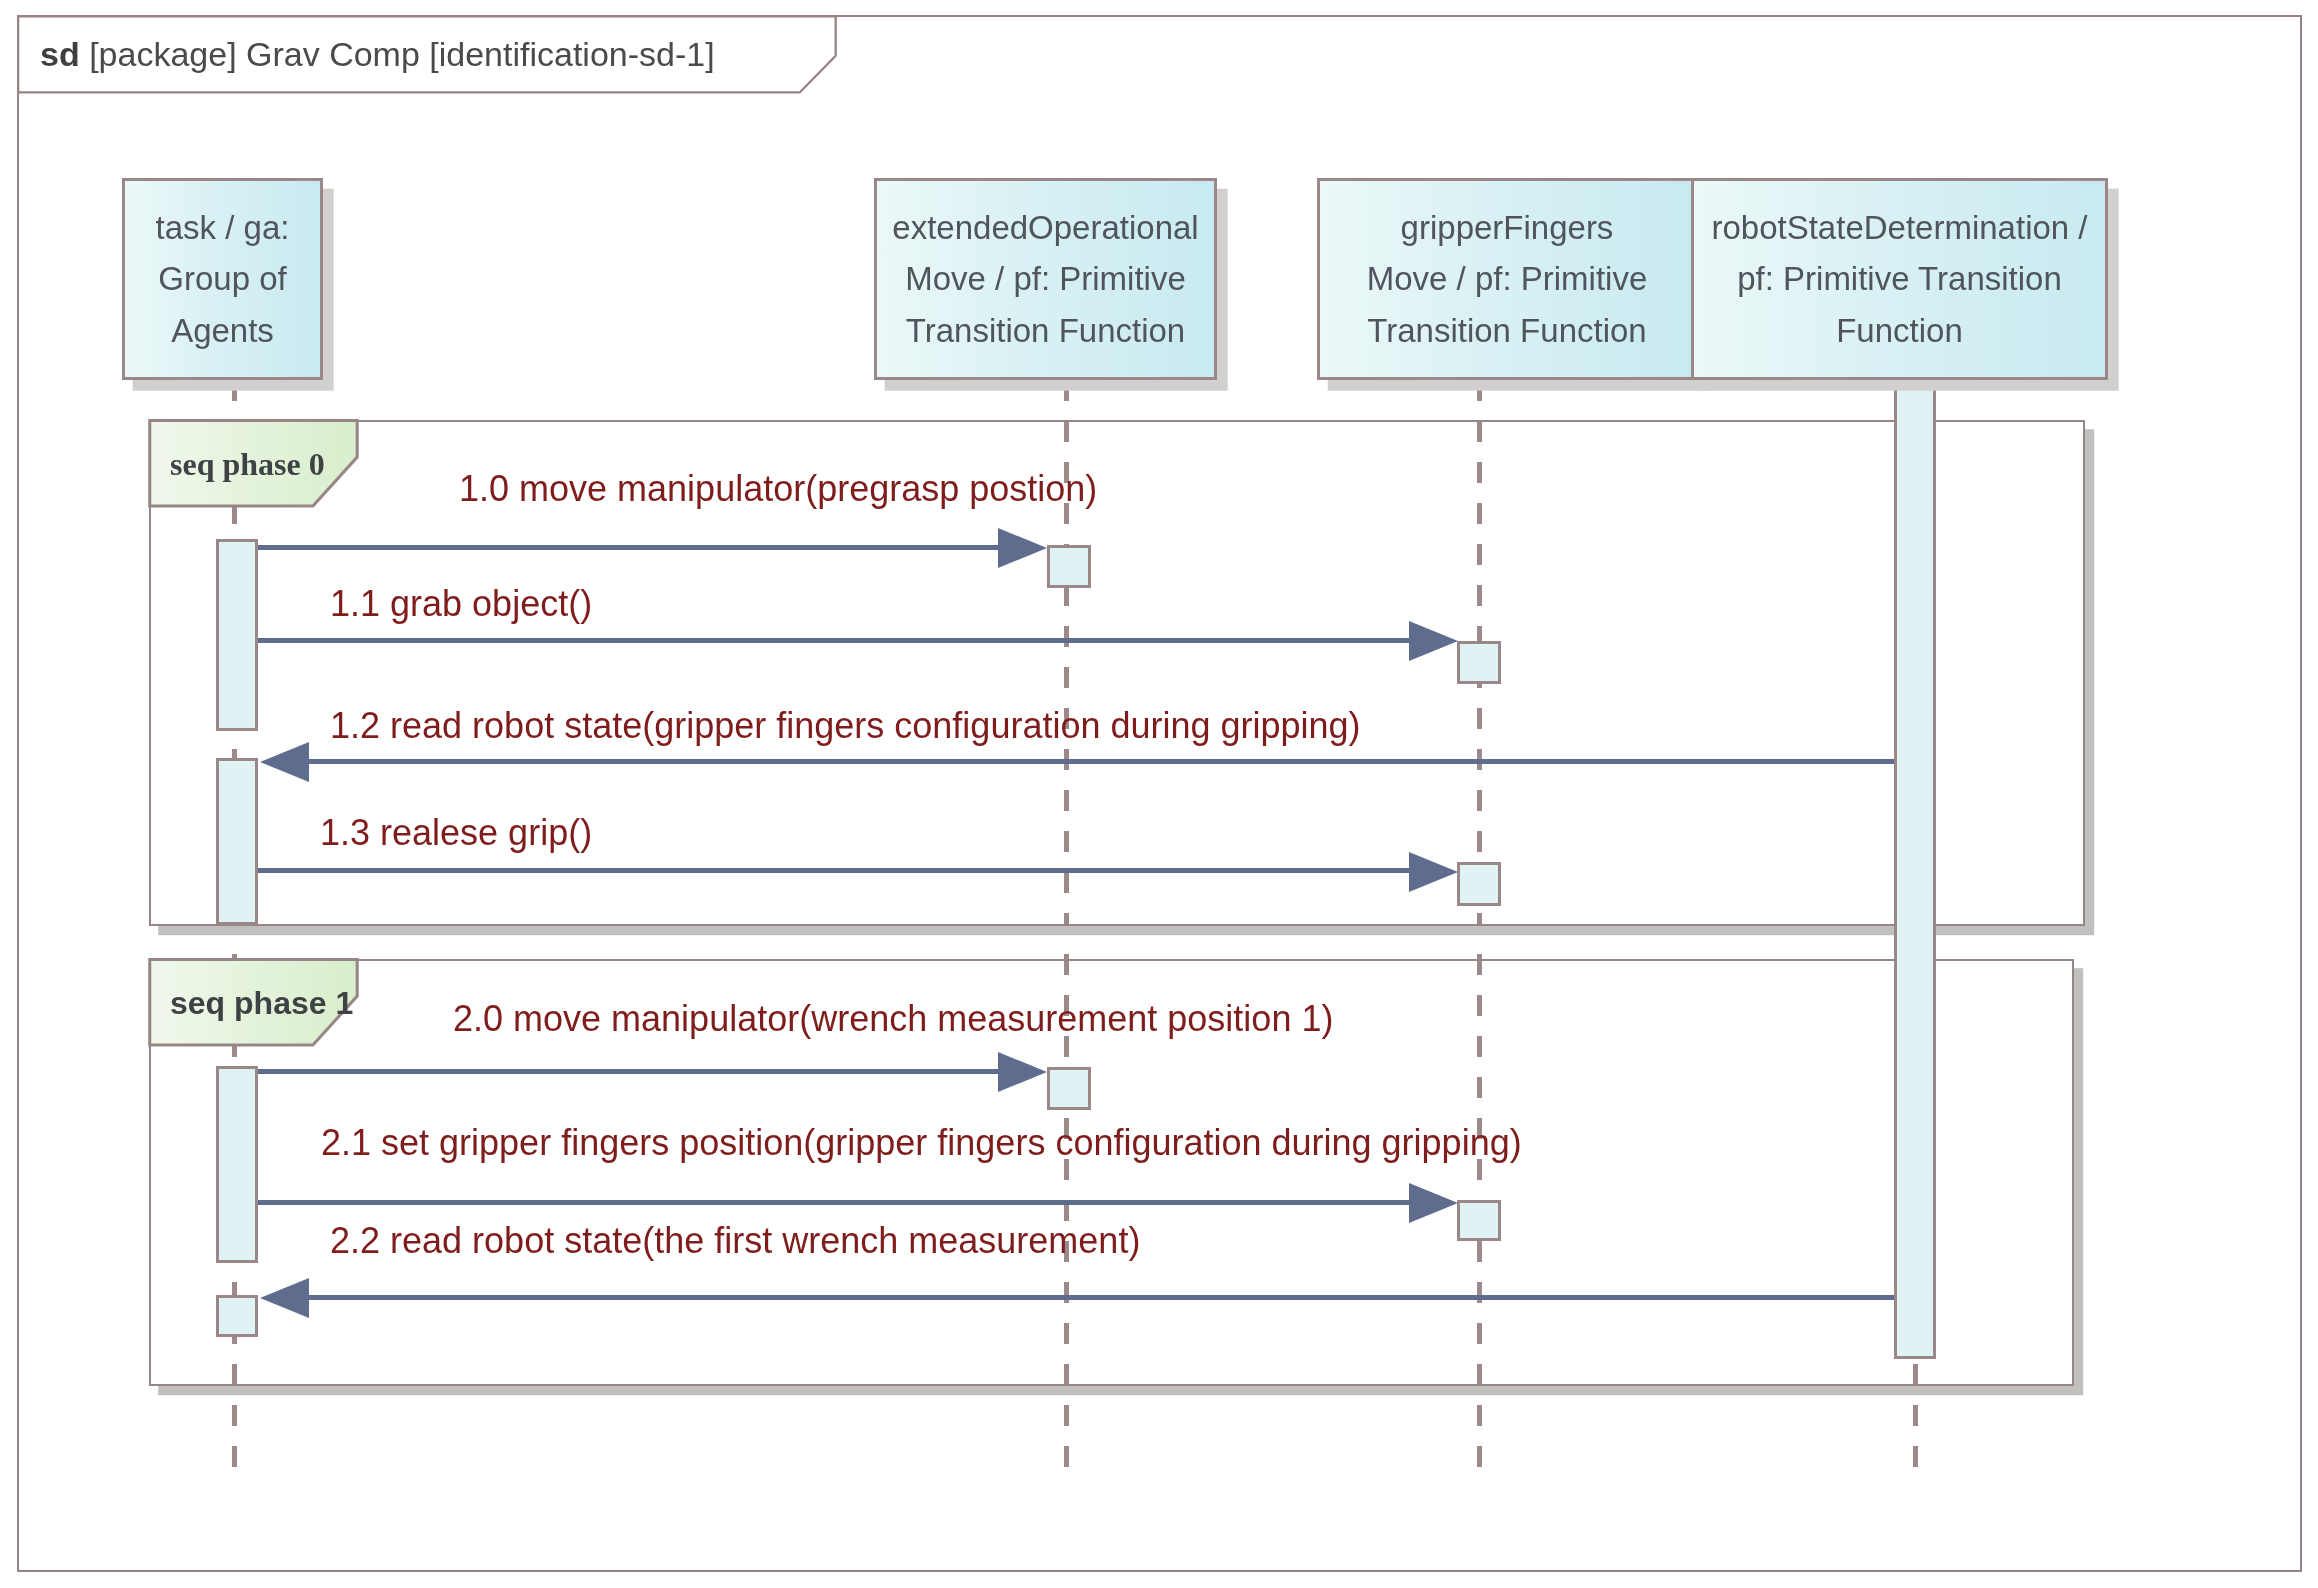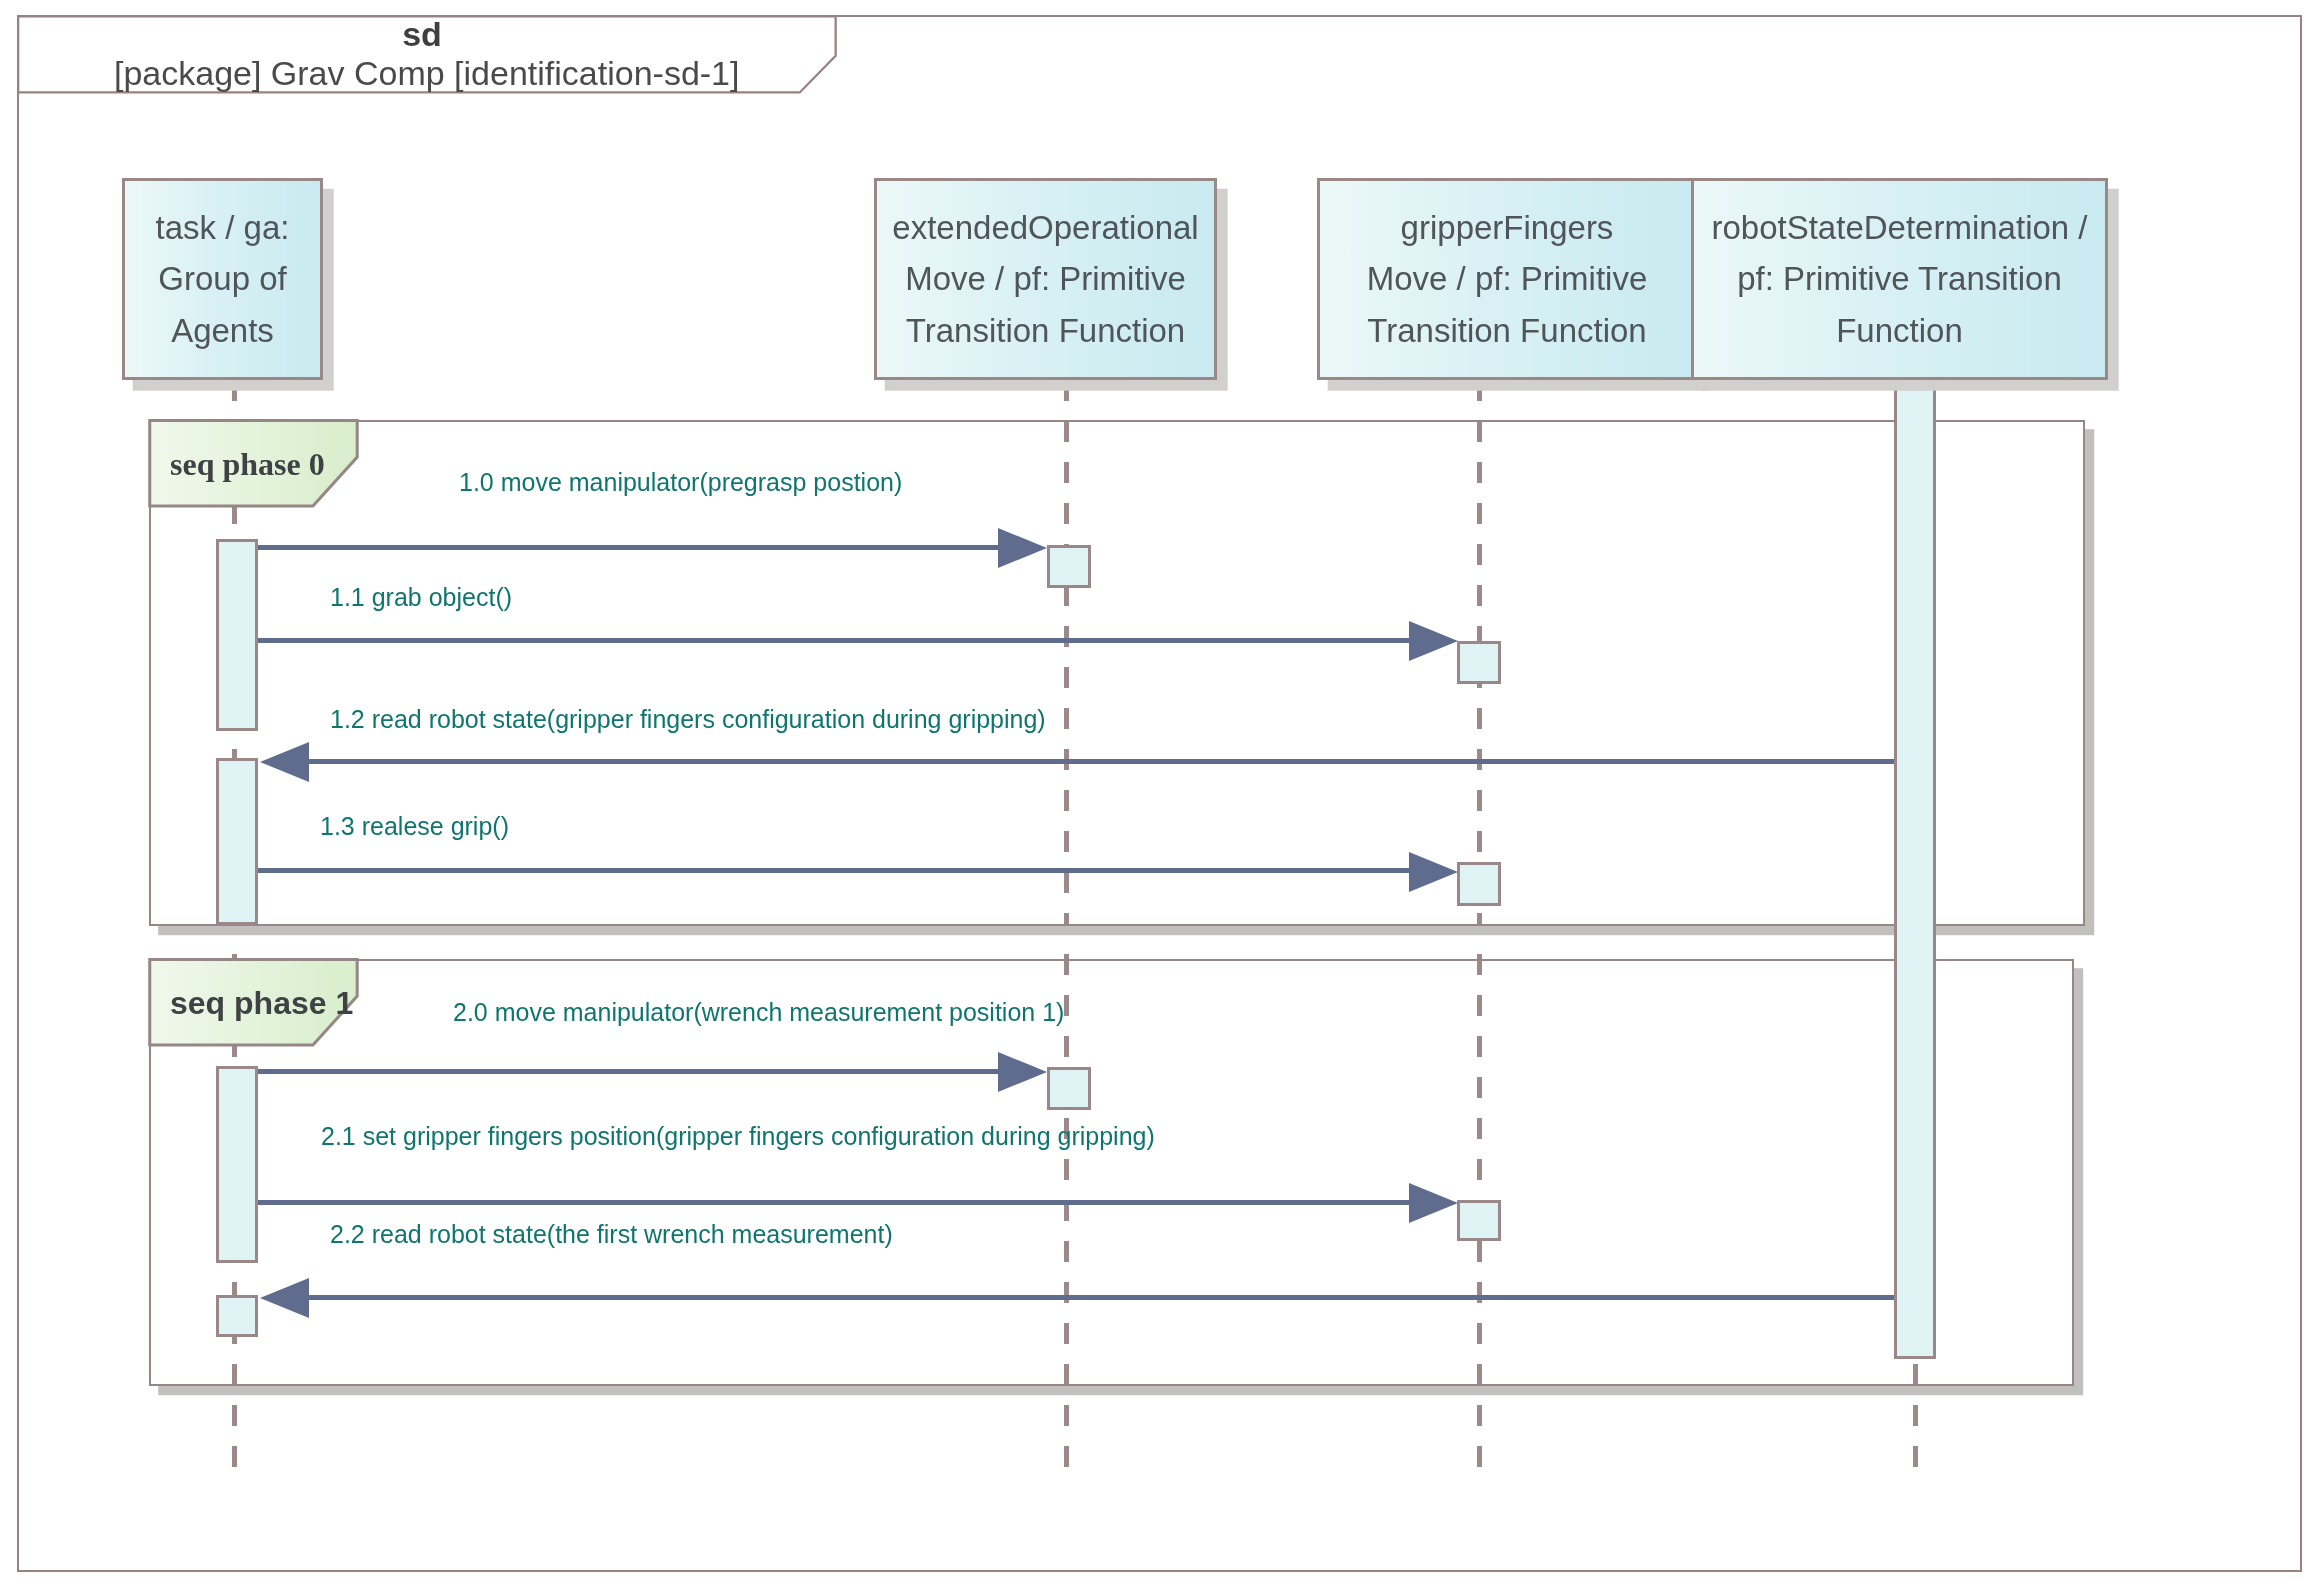--- a/index.html
+++ b/index.html
@@ -6,21 +6,21 @@
   #stage{
     position:relative;width:2319px;height:1589px;background:#ffffff;overflow:hidden;
     font-family:"Liberation Sans", sans-serif;
   }
   
   .frame{position:absolute;left:17px;top:15.3px;width:2281px;height:1553px;
     border:2.3px solid #968383;background:#ffffff;z-index:1;}
   
   .title-tab{position:absolute;left:17px;top:15.3px;width:824px;height:80px;z-index:12;}
   .title-text{position:absolute;left:40px;top:15.3px;width:764px;height:78px;z-index:13;
-    display:flex;align-items:center;font-size:34px;color:#4a4a4a;white-space:nowrap;flex-direction:column;}
+    display:flex;align-items:center;font-size:34px;color:#4a4a4a;white-space:nowrap;}
   .title-text b{font-weight:bold;color:#3f3f3f;}
   .title-text span.rest{white-space:pre;}
   
   .head{position:absolute;top:178px;height:202px;z-index:20;box-sizing:border-box;
     border:3.1px solid #9a8888;background:linear-gradient(90deg,#ecf8f8 0%,#d9f1f4 45%,#c8eaf0 100%);
     box-shadow:10.7px 10.7px 0 #d2cfcf;
     display:flex;align-items:center;justify-content:center;text-align:center;
     font-size:33px;line-height:1.55;color:#50555b;white-space:pre-line;}
   
   .lifeline{position:absolute;top:380px;height:1107px;width:5.4px;z-index:2;
@@ -33,21 +33,21 @@
     display:flex;align-items:center;white-space:nowrap;}
   
   .bar{position:absolute;box-sizing:border-box;width:42px;border:3.1px solid #9a8888;
     background:#e0f3f4;z-index:15;}
   
   .msg-line{position:absolute;height:5.4px;background:#5f6c8e;z-index:30;}
   .arrow-right{position:absolute;width:0;height:0;z-index:31;
     border-top:20px solid transparent;border-bottom:20px solid transparent;border-left:49px solid #5f6c8e;}
   .arrow-left{position:absolute;width:0;height:0;z-index:31;
     border-top:20px solid transparent;border-bottom:20px solid transparent;border-right:49px solid #5f6c8e;}
-  .msg-label{position:absolute;z-index:40;font-size:25px;color:#0f766e;white-space:nowrap;}
+  .msg-label{position:absolute;z-index:40;font-size:36px;color:#7f1d1d;white-space:nowrap;}
 </style>
 </head>
 <body>
 
 <div id="stage">
 
   <div class="frame"></div>
 
   <svg class="title-tab" width="824" height="80" viewBox="0 0 1078 104">
     <path d="M1.5 1.5 H1071 V53 L1024 101 H1.5 Z" fill="#ffffff" stroke="#968383" stroke-width="3"></path>

